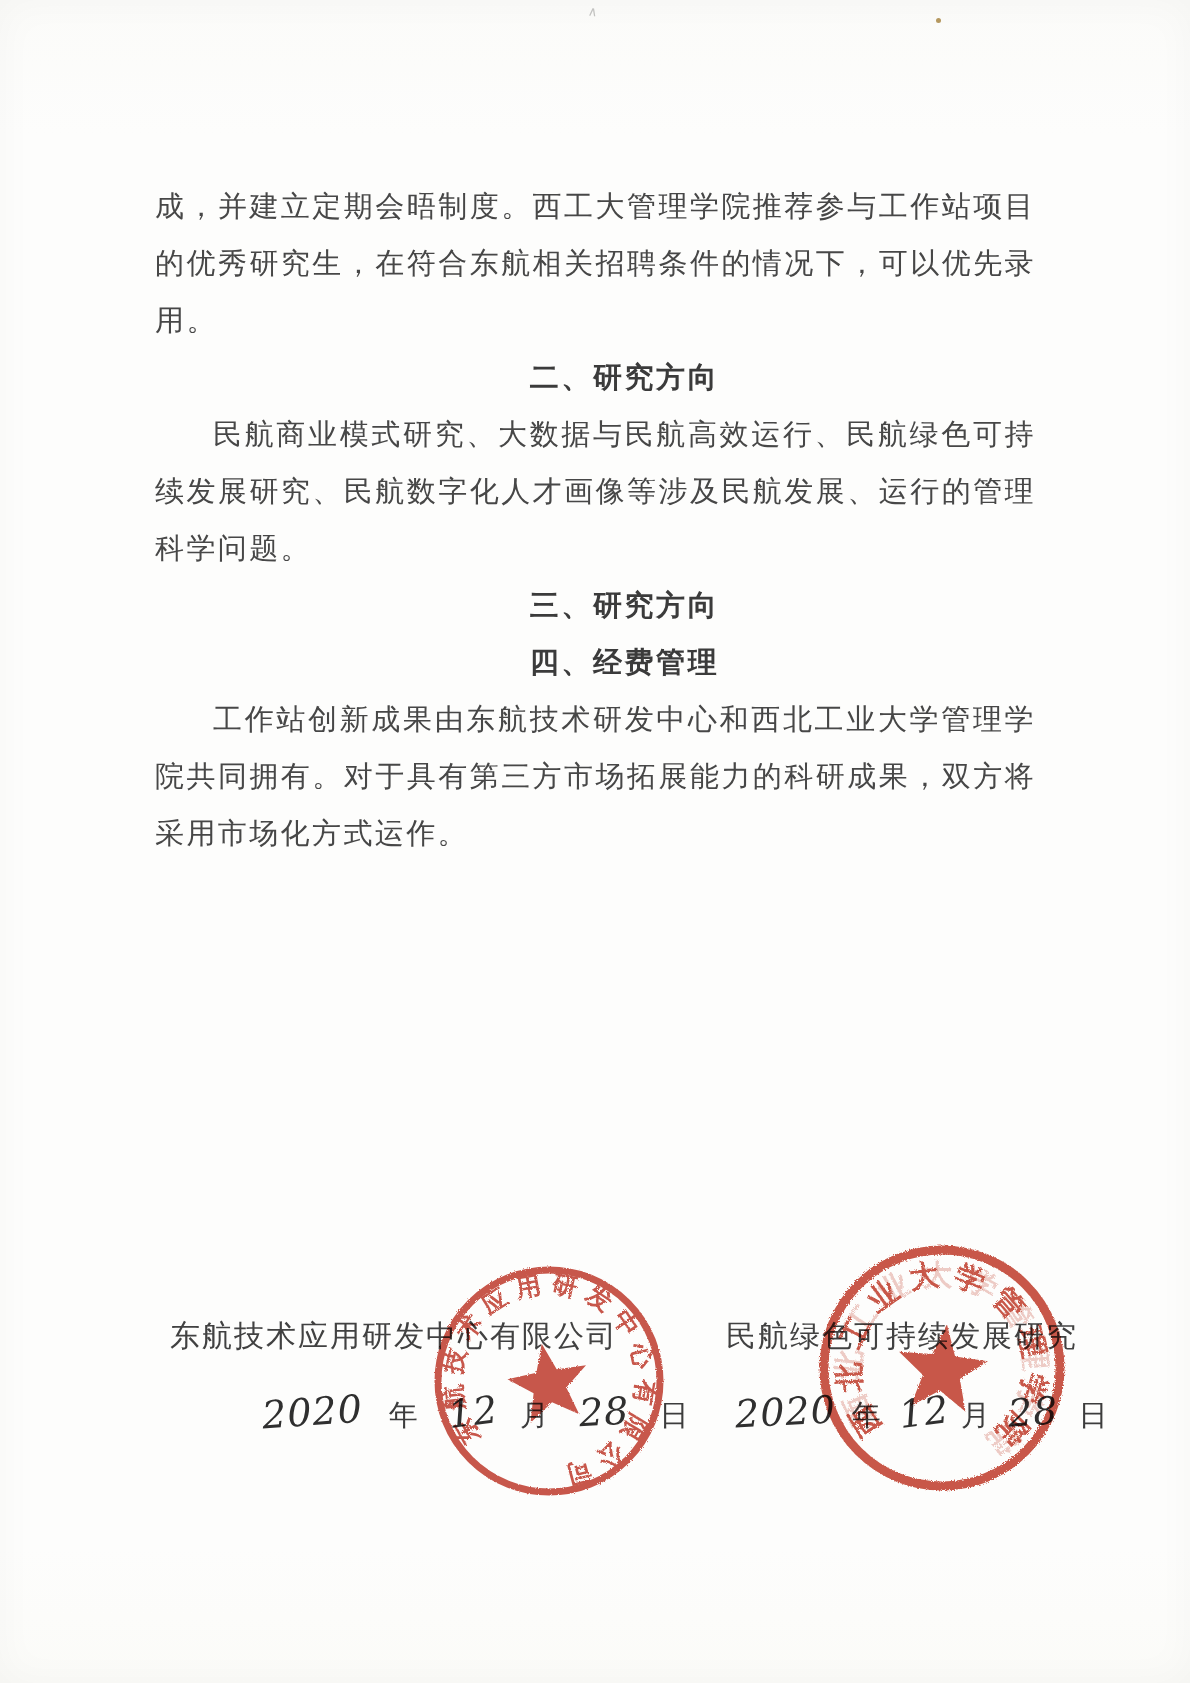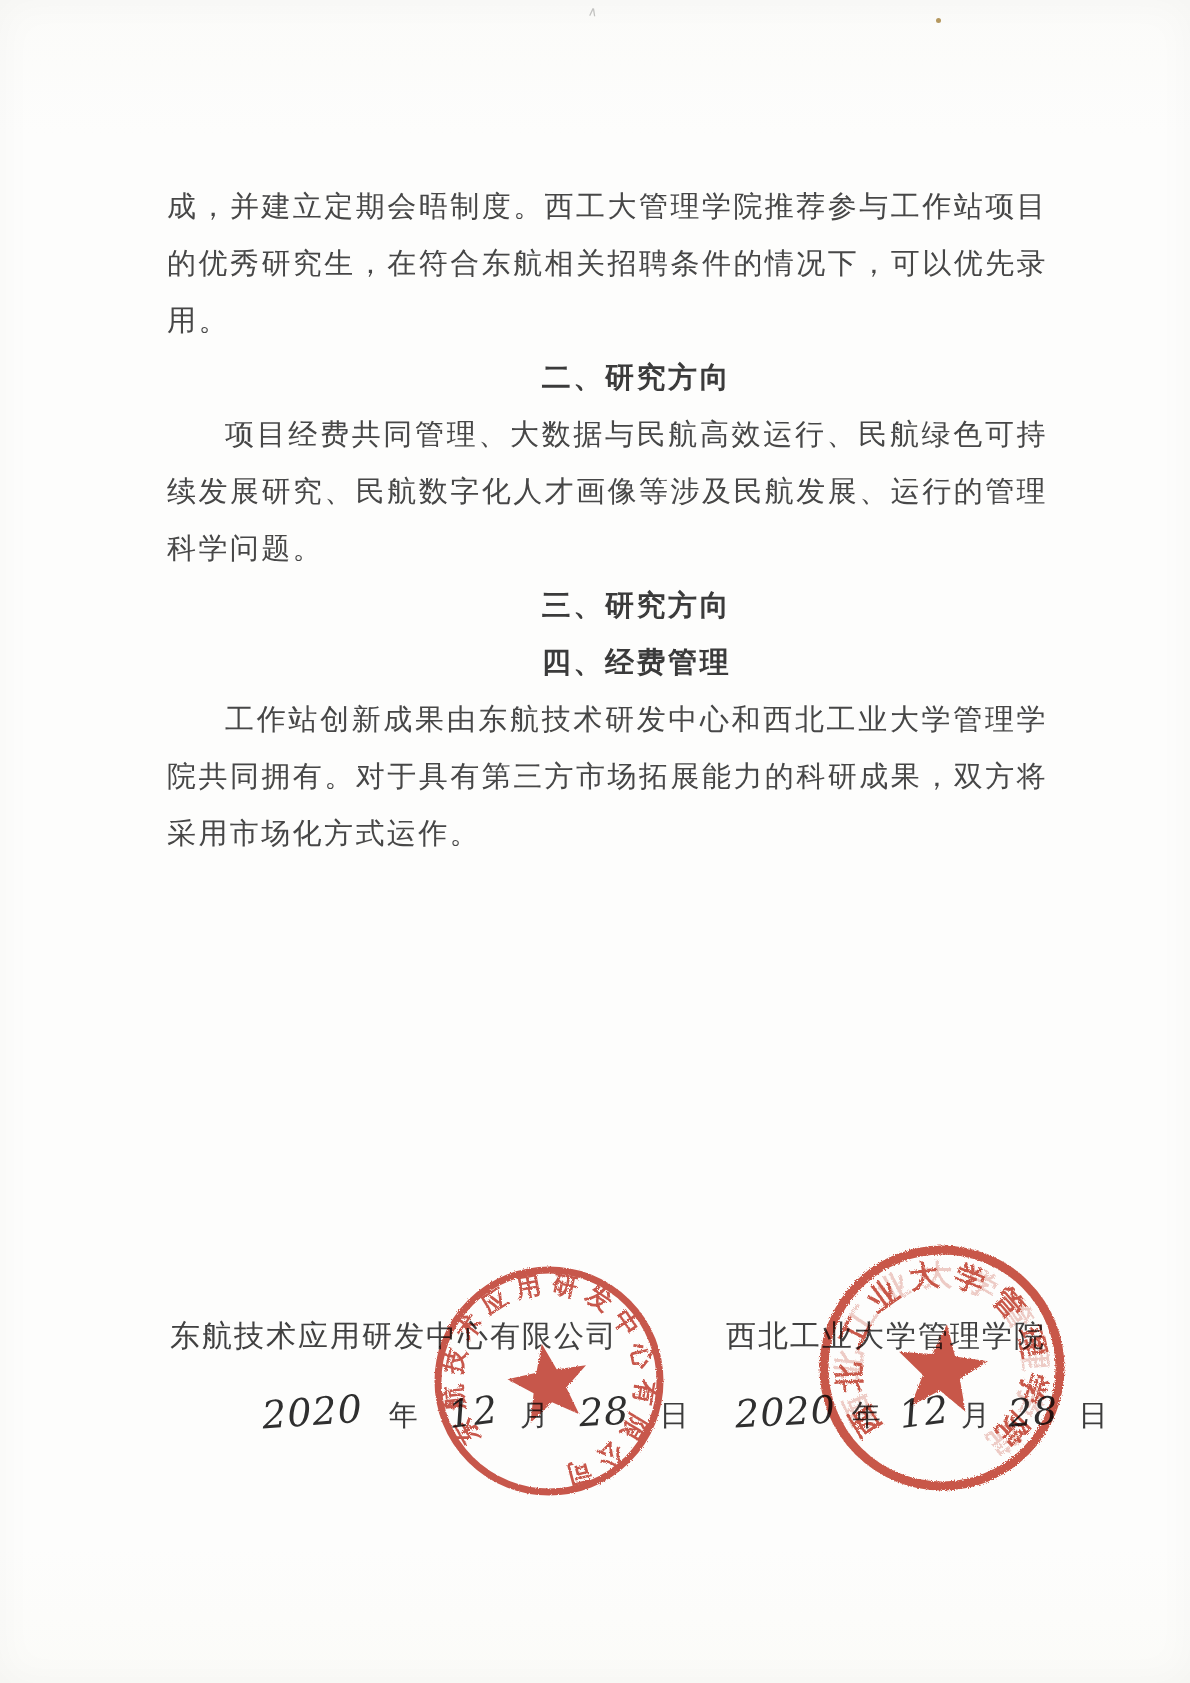--- a/index.html
+++ b/index.html
@@ -6,21 +6,21 @@
   .page {
     position:relative; width:1190px; height:1683px; margin:0 auto;
     background:#fcfcfa;
     background-image: linear-gradient(180deg, #fbfbf9 0%, #fdfdfc 8%, #fdfdfc 92%, #fbfbf8 100%);
     overflow:hidden;
     font-family:"Liberation Sans", sans-serif;
     box-shadow: inset 0 0 40px rgba(0,0,0,0.03);
   }
   
   .doc-body {
-    position:absolute; left:167px; top:0; width:881px;
+    position:absolute; left:155px; top:0; width:881px;
     padding-top:178px;
     font-size:29px; line-height:57px; letter-spacing:2.4px;
     color:#474747; text-align:justify; text-justify:inter-character;
   }
   .doc-body p { margin:0; }
   .para { text-indent:2em; }
   .cont { text-indent:0; }
   .sec-heading {
     margin:0; font-size:29px; line-height:57px; font-weight:bold;
     color:#3b3b3b; text-indent:2em; letter-spacing:2.6px; text-align:center;
@@ -77,30 +77,30 @@
 
 <div class="page">
 
   <div class="speck1">∧</div>
   <div class="speck2"></div>
 
   <div class="doc-body">
     <p class="cont">成，并建立定期会晤制度。西工大管理学院推荐参与工作站项目的优秀研究生，在符合东航相关招聘条件的情况下，可以优先录用。</p>
 
     <h2 class="sec-heading">二、研究方向</h2>
-    <p class="para">项目经费共同管理、大数据与民航高效运行、民航绿色可持续发展研究、民航数字化人才画像等涉及民航发展、运行的管理科学问题。</p>
+    <p class="para">民航商业模式研究、大数据与民航高效运行、民航绿色可持续发展研究、民航数字化人才画像等涉及民航发展、运行的管理科学问题。</p>
 
     <h2 class="sec-heading">三、研究方向</h2>
 
     <h2 class="sec-heading">四、经费管理</h2>
     <p class="para">工作站创新成果由东航技术研发中心和西北工业大学管理学院共同拥有。对于具有第三方市场拓展能力的科研成果，双方将采用市场化方式运作。</p>
   </div>
 
   <div class="org-name org-left">东航技术应用研发中心有限公司</div>
-  <div class="org-name org-right">西北工业大学管理学院</div>
+  <div class="org-name org-right">民航绿色可持续发展研究</div>
 
   <div class="date-row date-left">
     <span class="hand y r1">2020</span>
     <span class="dlabel">年</span>
     <span class="hand m r2">12</span>
     <span class="dlabel">月</span>
     <span class="hand d r3">28</span>
     <span class="dlabel">日</span>
   </div>
 

